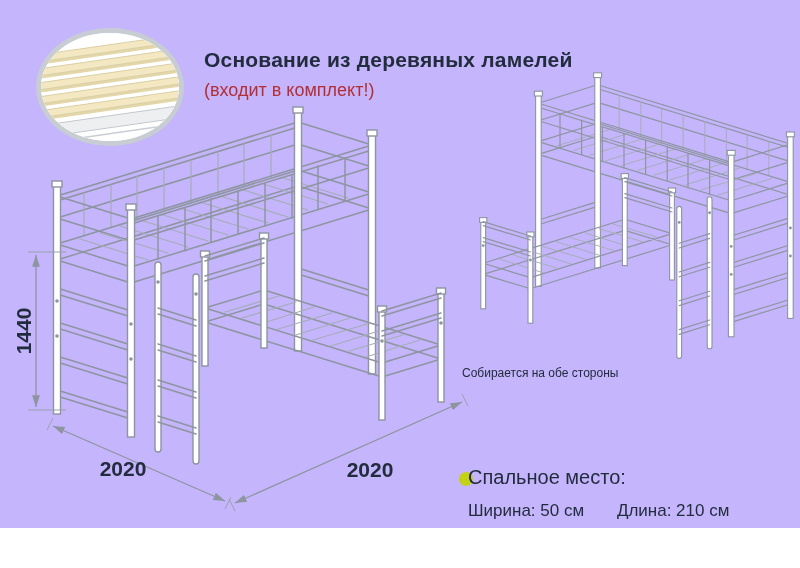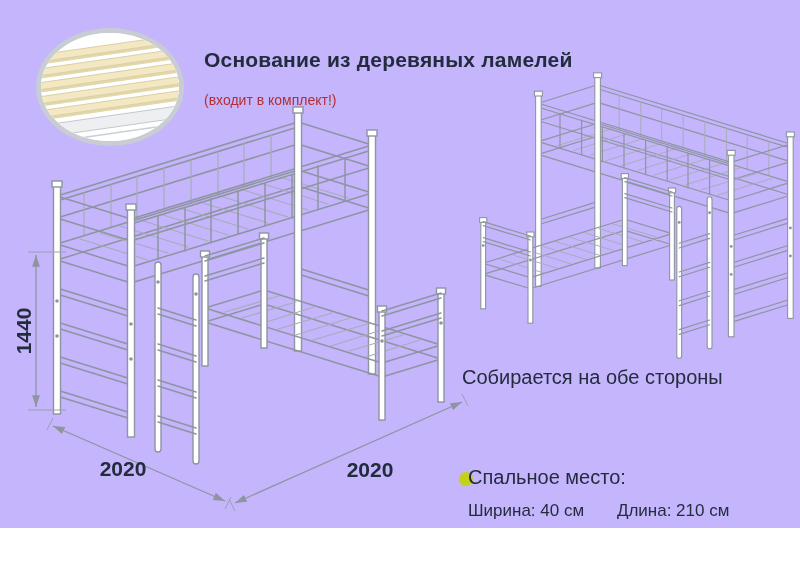--- a/index.html
+++ b/index.html
@@ -6,42 +6,42 @@
   .page{position:relative;width:800px;height:528px;background:#c4b5fd;overflow:hidden;
         font-family:"Liberation Sans",sans-serif;color:var(--ink,#222c3d);}
 
   
   .inset{position:absolute;left:36px;top:28px;width:148px;height:118px;border-radius:50%;
          border:5px solid #c8cdd3;overflow:hidden;background:#fff;box-sizing:border-box;}
   .inset svg{display:block;width:100%;height:100%;}
 
   
   .title{position:absolute;left:204px;top:48px;font-size:21px;font-weight:600;letter-spacing:.2px;color:var(--ink,#222c3d);}
-  .subtitle{position:absolute;left:204px;top:92px;font-size:14px;color:var(--accent-red,#b42f33);}
+  .subtitle{position:absolute;left:204px;top:80px;font-size:18px;color:var(--accent-red,#b42f33);}
 
   
   .scene{position:absolute;left:0;top:0;width:800px;height:568px;}
   .ln{stroke:var(--line-art,#8e95a0);stroke-width:1.5;fill:none;stroke-linecap:round;}
   .ln-light{stroke:#a6adb6;stroke-width:1.2;fill:none;stroke-linecap:round;}
   .post{fill:#fff;stroke:var(--line-art,#8e95a0);stroke-width:1.4;}
   .bolt{fill:var(--line-art,#8e95a0);}
   .dim-ln{stroke:var(--line-art,#8e95a0);stroke-width:1.3;}
   .ext{stroke:#9aa1aa;stroke-width:1;fill:none;}
   .slat-top{fill:var(--slat-fill,#f3e8c2);stroke:#d9cfa6;stroke-width:1;}
   .slat-edge{fill:#e3d6a8;stroke:none;}
   .rail-band{fill:#edeff1;stroke:#c3c8ce;stroke-width:1;}
 
   
   .dim{position:absolute;font-size:21px;font-weight:600;color:var(--ink,#222c3d);}
   .dim-height{left:-16px;top:318px;width:80px;height:26px;line-height:26px;text-align:center;transform:rotate(-90deg);}
   .dim-w1{left:88px;top:457px;width:70px;text-align:center;}
   .dim-w2{left:335px;top:458px;width:70px;text-align:center;}
 
   
-  .caption{position:absolute;left:462px;top:366px;font-size:20px;font-weight:500;color:var(--ink,#222c3d);}
+  .caption{position:absolute;left:462px;top:366px;font-size:12px;font-weight:500;color:var(--ink,#222c3d);}
   .dot{position:absolute;left:459px;top:472px;width:14px;height:14px;border-radius:50%;
        background:var(--highlight-dot,#c3d117);z-index:0;}
   .sleep-title{position:absolute;left:468px;top:466px;font-size:20px;font-weight:400;z-index:1;color:var(--ink,#222c3d);}
   .sleep-specs{position:absolute;left:468px;top:501px;font-size:17px;color:var(--ink,#222c3d);}
   .sleep-specs span{display:inline-block;}
   .sleep-specs .w{margin-right:28px;}
 </style>
 </head>
 <body>
 
@@ -147,17 +147,17 @@
 
   <div class="dim dim-height">1440</div>
   <div class="dim dim-w1">2020</div>
   <div class="dim dim-w2">2020</div>
 
   <div class="caption">Собирается на обе стороны</div>
 
   <div class="dot"></div>
   <div class="sleep-title">Спальное место:</div>
   <div class="sleep-specs">
-    <span class="w">Ширина: 40 см</span>
+    <span class="w">Ширина: 50 см</span>
     <span>Длина: 210 см</span>
   </div>
 
 </div>
 
 </body></html>

